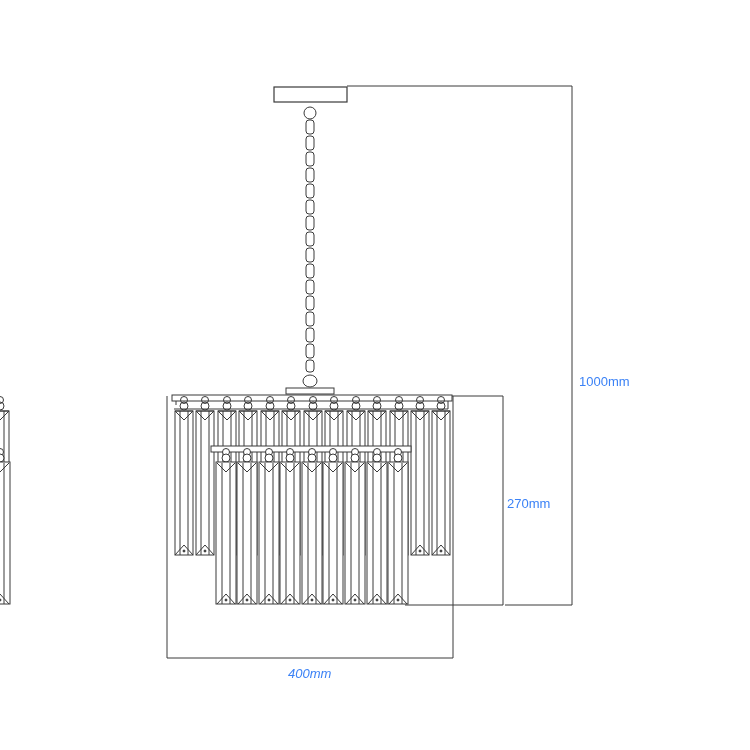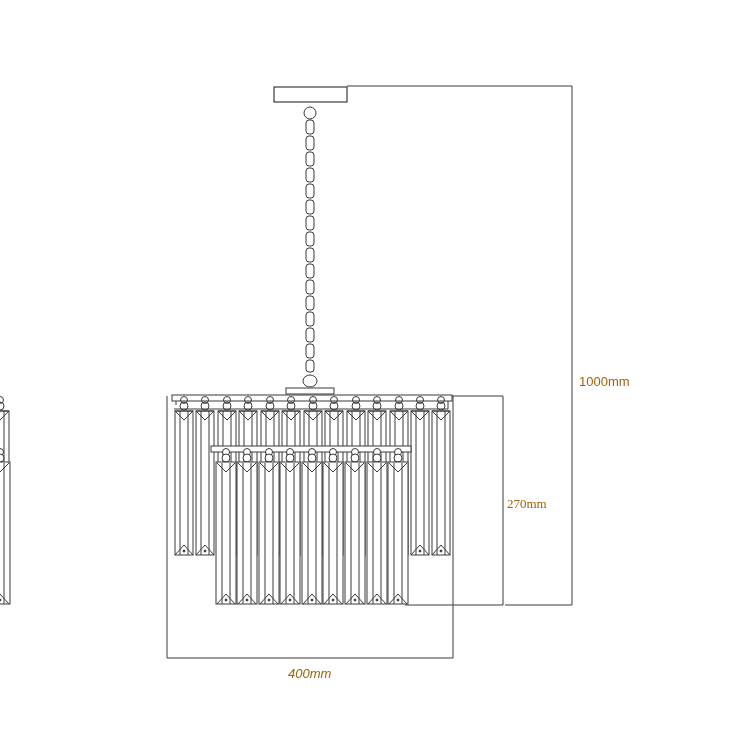--- a/index.html
+++ b/index.html
@@ -1,18 +1,18 @@
 <!DOCTYPE html>
 <html><head>
 <meta charset="utf-8">
 <style>
   html, body { margin: 0; padding: 0; background: #ffffff; }
   body { width: 750px; height: 750px; position: relative; overflow: hidden; font-family: "Liberation Sans", sans-serif; }
   #drawing { position: absolute; left: 0; top: 0; }
-  .dim-label { position: absolute; font-size: 13px; color: #a16207; font-family: "Liberation Sans", sans-serif; }
+  .dim-label { position: absolute; font-size: 13px; color: #3b82f6; font-family: "Liberation Sans", sans-serif; }
 </style>
 </head>
 <body>
 
 <svg id="drawing" width="750" height="750" viewBox="0 0 750 750" xmlns="http://www.w3.org/2000/svg">
   <g fill="none" stroke="#3a3a3a" stroke-width="1">
 
     <rect x="274" y="87" width="73" height="15" stroke-width="1.2"></rect>
 
     <polyline points="347,86 572,86 572,605 505,605"></polyline>
@@ -94,14 +94,14 @@
       <use href="#ic" x="312"></use>
       <use href="#ic" x="333"></use>
       <use href="#ic" x="355"></use>
       <use href="#ic" x="377"></use>
       <use href="#ic" x="398"></use>
     </g>
   </g>
 </svg>
 
 <div class="dim-label" style="left:579px; top:374px;">1000mm</div>
-<div class="dim-label" style="left:507px; top:496px;font-family:Liberation Serif, serif;">270mm</div>
+<div class="dim-label" style="left:507px; top:496px;">270mm</div>
 <div class="dim-label" style="left:288px; top:666px;font-style:italic;">400mm</div>
 
 </body></html>

